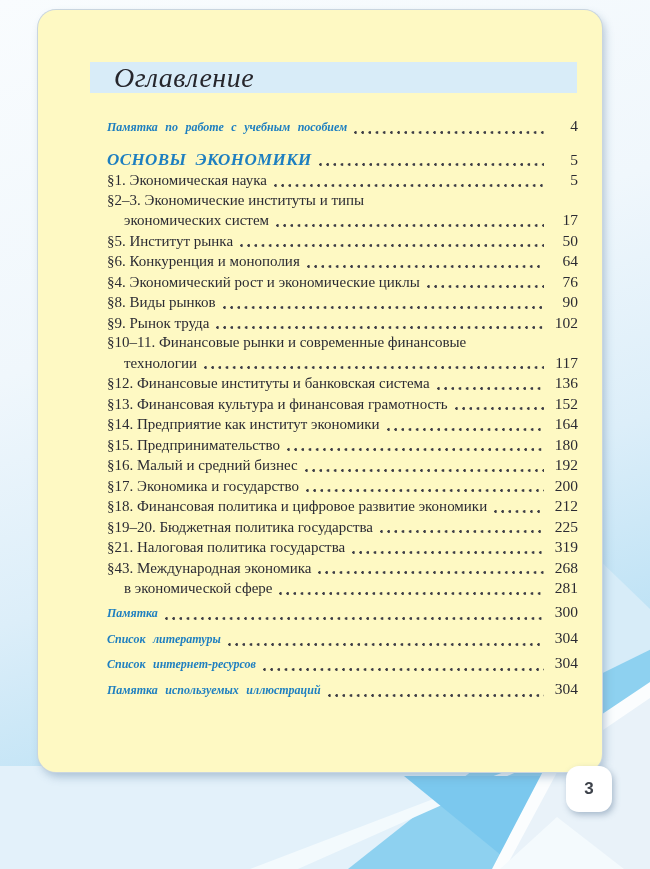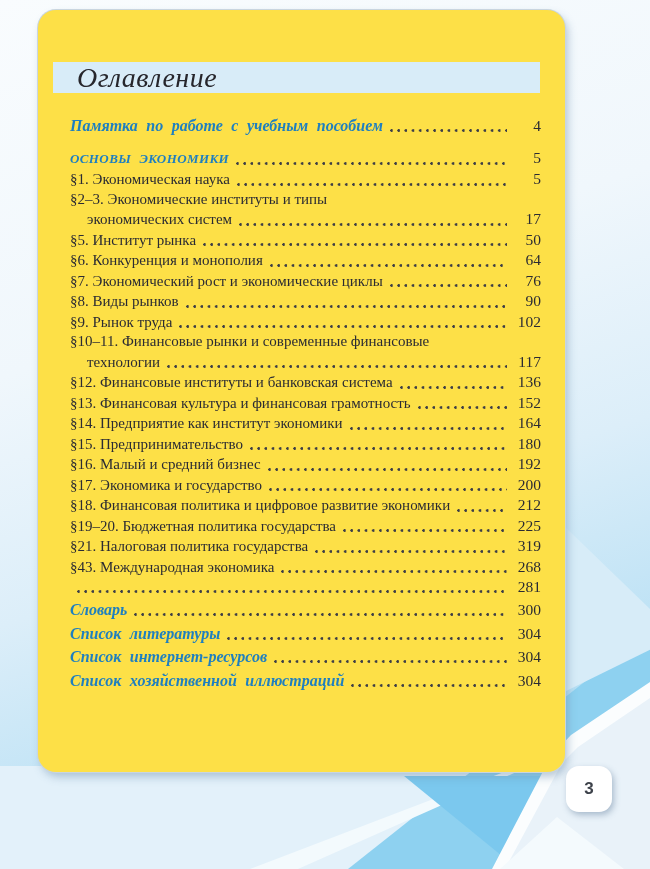--- a/index.html
+++ b/index.html
@@ -15,22 +15,23 @@
   .np-stripe{background:#f3fafd;clip-path:polygon(250px 869px,554px 753px,584px 742px,298px 869px);}
   .np-dark-tri{background:#7bc8ee;clip-path:polygon(404px 776px,546px 776px,518px 869px);}
   .np-pale-wedge{background:#d7ecf8;clip-path:polygon(560px 522px,678px 636px,560px 694px);}
   .np-panel-edge{background:#fbfdfe;clip-path:polygon(492px 869px,551px 756px,571px 735px,650px 682px,650px 702px,580px 750px,564px 766px,510px 869px);}
   .np-panel{background:#e9f2f9;clip-path:polygon(505px 869px,562px 763px,578px 747px,650px 698px,650px 869px);}
   .np-corner{background:#f4fafd;clip-path:polygon(500px 869px,557px 817px,624px 869px);}
 
   
   .card{
     position:absolute;left:38px;top:10px;width:527px;height:762px;
-    background:#fde047;border-radius:18px;
+    background:#fef9c3;border-radius:18px;
     box-shadow:0 0 0 1px #c9d5df, 3px 5px 9px rgba(105,138,168,.45);
+    padding-left:37px;
   }
   .strip{margin:52px 25px 0 15px;height:31px;background:#d8ecf8;}
   .strip h1{
     margin:0;padding:0 0 0 24px;line-height:32px;
     font-size:28px;font-weight:normal;font-style:italic;
     color:#26262c;letter-spacing:.5px;
   }
 
   
   .toc{margin:22px 24px 0 32px;font-size:15px;color:#2b2b33;}
@@ -38,22 +39,22 @@
   .row .txt{white-space:nowrap;}
   .leader{
     flex:1 1 auto;min-width:8px;height:3px;align-self:flex-end;
     margin:0 4px 4px 7px;
     background-image:radial-gradient(circle at 1.5px 1.5px,#3e3e46 1.15px,transparent 1.55px);
     background-size:7.2px 3px;background-repeat:repeat-x;
   }
   .pg{min-width:30px;text-align:right;font-size:15.5px;color:#2b2b33;
       font-weight:normal;font-style:normal;}
   .row.blue{line-height:21px;}
-  .row.blue .txt{color:#1e7fc0;font-weight:bold;font-style:italic;font-size:16px;word-spacing:4.5px;}
-  .row.caps .txt{font-size:13px;letter-spacing:.4px;}
+  .row.blue .txt{color:#1e7fc0;font-weight:bold;font-style:italic;font-size:12px;word-spacing:4.5px;}
+  .row.caps .txt{font-size:17px;letter-spacing:.4px;}
   .row.mb-lg{margin-bottom:11px;}
   .row.tight{margin:2.5px 0;}
   .row.gap{margin-top:12px;}
   .row.cont .txt{padding-left:17px;}
 
   
   .badge{
     position:absolute;left:566px;top:766px;width:46px;height:46px;
     background:#ffffff;border-radius:13px;
     box-shadow:2px 3px 6px rgba(90,120,150,.45);
@@ -107,21 +108,21 @@
         <span class="txt">§5. Институт рынка</span>
         <span class="leader"></span>
         <span class="pg">50</span>
       </div>
     <div class="row">
         <span class="txt">§6. Конкуренция и монополия</span>
         <span class="leader"></span>
         <span class="pg">64</span>
       </div>
     <div class="row">
-        <span class="txt">§7. Экономический рост и экономические циклы</span>
+        <span class="txt">§4. Экономический рост и экономические циклы</span>
         <span class="leader"></span>
         <span class="pg">76</span>
       </div>
     <div class="row">
         <span class="txt">§8. Виды рынков</span>
         <span class="leader"></span>
         <span class="pg">90</span>
       </div>
     <div class="row">
         <span class="txt">§9. Рынок труда</span>
@@ -180,40 +181,41 @@
         <span class="txt">§21. Налоговая политика государства</span>
         <span class="leader"></span>
         <span class="pg">319</span>
       </div>
     <div class="row">
         <span class="txt">§43. Международная экономика</span>
         <span class="leader"></span>
         <span class="pg">268</span>
       </div>
     <div class="row cont">
+        <span class="txt">в экономической сфере</span>
         <span class="leader"></span>
         <span class="pg">281</span>
       </div>
     <div class="row blue tight">
-        <span class="txt">Словарь</span>
+        <span class="txt">Памятка</span>
         <span class="leader"></span>
         <span class="pg">300</span>
       </div>
     <div class="row blue tight">
         <span class="txt">Список литературы</span>
         <span class="leader"></span>
         <span class="pg">304</span>
       </div>
     <div class="row blue tight">
         <span class="txt">Список интернет-ресурсов</span>
         <span class="leader"></span>
         <span class="pg">304</span>
       </div>
     <div class="row blue tight">
-        <span class="txt">Список хозяйственной иллюстраций</span>
+        <span class="txt">Памятка используемых иллюстраций</span>
         <span class="leader"></span>
         <span class="pg">304</span>
       </div>
   </div>
 </div>
 
 <div class="badge">
   <span>3</span>
 </div>
 

